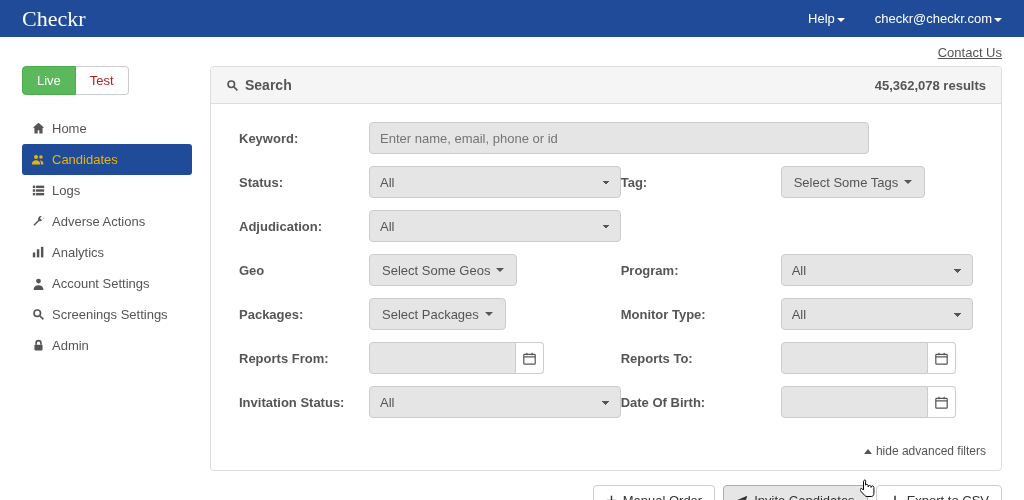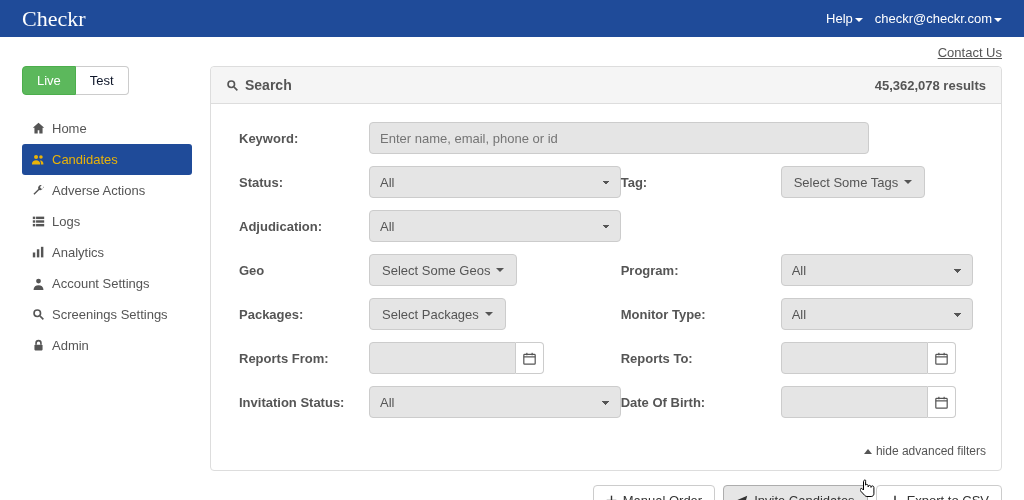--- a/index.html
+++ b/index.html
@@ -1,29 +1,29 @@
 <!DOCTYPE html>
 <html><head>
 <meta charset="utf-8">
 <style>
   * { box-sizing: border-box; margin: 0; padding: 0; }
   body { font-family: "Helvetica Neue", Helvetica, Arial, sans-serif; font-size: 14px; color: #333; background: #fff; width: 1024px; }
   .top-nav { background: #1f4b99; color: #fff; height: 37px; display: flex; align-items: center; padding: 0 22px; }
   .brand { font-family: Georgia, 'Times New Roman', serif; font-size: 22px; font-weight: 500; color: #fff; }
-  .top-nav-right { margin-left: auto; display: flex; gap: 12px; align-items: center; font-size: 13px; }
+  .top-nav-right { margin-left: auto; display: flex; gap: 30px; align-items: center; font-size: 13px; }
   .nav-link { color: #fff; cursor: pointer; }
   .caret { display: inline-block; width: 0; height: 0; vertical-align: middle; border-top: 4px solid; border-left: 4px solid transparent; border-right: 4px solid transparent; margin-left: 2px; }
   .contact-row { display: flex; justify-content: flex-end; padding: 8px 22px 0; }
   .contact-link { color: #555; text-decoration: underline; font-size: 13px; cursor: pointer; }
   .container { display: flex; padding: 6px 22px 20px; gap: 18px; }
   .sidebar { width: 170px; flex-shrink: 0; }
   .env-toggle { display: flex; margin-bottom: 18px; border-radius: 4px; overflow: visible; }
   .env-btn { padding: 6px 14px; font-size: 13px; border: 1px solid #ccc; background: #fff; cursor: pointer; }
   .env-btn.live { background: #5cb85c; color: #fff; border-color: #4cae4c; border-radius: 4px 0 0 4px; }
-  .env-btn.test { border-radius: 0 4px 4px 0; border-left: 0; color: #0f172a; }
+  .env-btn.test { border-radius: 0 4px 4px 0; border-left: 0; color: #b91c1c; }
   .side-nav { list-style: none; }
   .side-nav li { display: flex; align-items: center; gap: 7px; padding: 8px 10px; color: #555; font-size: 13px; cursor: pointer; border-radius: 3px; }
   .side-nav li.active { background: #1f4b99; color: #eab308; }
   .icon { display: inline-flex; width: 13px; height: 13px; align-items: center; justify-content: center; }
   .main { flex: 1; }
   .panel { border: 1px solid #ddd; border-radius: 4px; background: #fff; }
   .panel-header { background: #f5f5f5; padding: 10px 15px; border-bottom: 1px solid #ddd; display: flex; align-items: center; font-size: 14px; font-weight: 700; color: #555; border-radius: 4px 4px 0 0; }
   .panel-header .results { margin-left: auto; font-weight: 700; font-size: 13px; color: #555; }
   .panel-body { padding: 18px 28px 10px; }
   .form-row { display: flex; margin-bottom: 12px; }
@@ -90,37 +90,37 @@
               <circle cx="5" cy="5" r="2.5"></circle>
               <circle cx="11" cy="5" r="2.2"></circle>
               <path d="M0 13c0-2.2 2.2-4 5-4s5 1.8 5 4v1H0zM10.5 9.2c2 .3 3.5 1.8 3.5 3.8v1h-3v-1c0-1.5-.5-2.8-1.3-3.7z"></path>
             </svg>
           </span>
         <span>Candidates</span>
       </li>
       <li>
         <span class="icon">
             <svg width="13" height="13" viewBox="0 0 16 16" fill="currentColor">
-              <path d="M13.5 3a3.5 3.5 0 0 1-4.6 4.3L3 13.2 1.8 12l5.9-5.9A3.5 3.5 0 0 1 12 1.5L9.8 3.7l1 1.5 1.5 1 2.2-2.2z"></path>
-            </svg>
-          </span>
-        <span>Adverse Actions</span>
-      </li>
-      <li>
-        <span class="icon">
-            <svg width="13" height="13" viewBox="0 0 16 16" fill="currentColor">
               <rect x="1" y="2" width="3" height="3"></rect>
               <rect x="5" y="2" width="10" height="3"></rect>
               <rect x="1" y="6.5" width="3" height="3"></rect>
               <rect x="5" y="6.5" width="10" height="3"></rect>
               <rect x="1" y="11" width="3" height="3"></rect>
               <rect x="5" y="11" width="10" height="3"></rect>
             </svg>
           </span>
         <span>Logs</span>
+      </li>
+      <li>
+        <span class="icon">
+            <svg width="13" height="13" viewBox="0 0 16 16" fill="currentColor">
+              <path d="M13.5 3a3.5 3.5 0 0 1-4.6 4.3L3 13.2 1.8 12l5.9-5.9A3.5 3.5 0 0 1 12 1.5L9.8 3.7l1 1.5 1.5 1 2.2-2.2z"></path>
+            </svg>
+          </span>
+        <span>Adverse Actions</span>
       </li>
       <li>
         <span class="icon">
             <svg width="13" height="13" viewBox="0 0 16 16" fill="currentColor">
               <rect x="1" y="8" width="3" height="6"></rect>
               <rect x="6" y="4" width="3" height="10"></rect>
               <rect x="11" y="1" width="3" height="13"></rect>
             </svg>
           </span>
         <span>Analytics</span>

